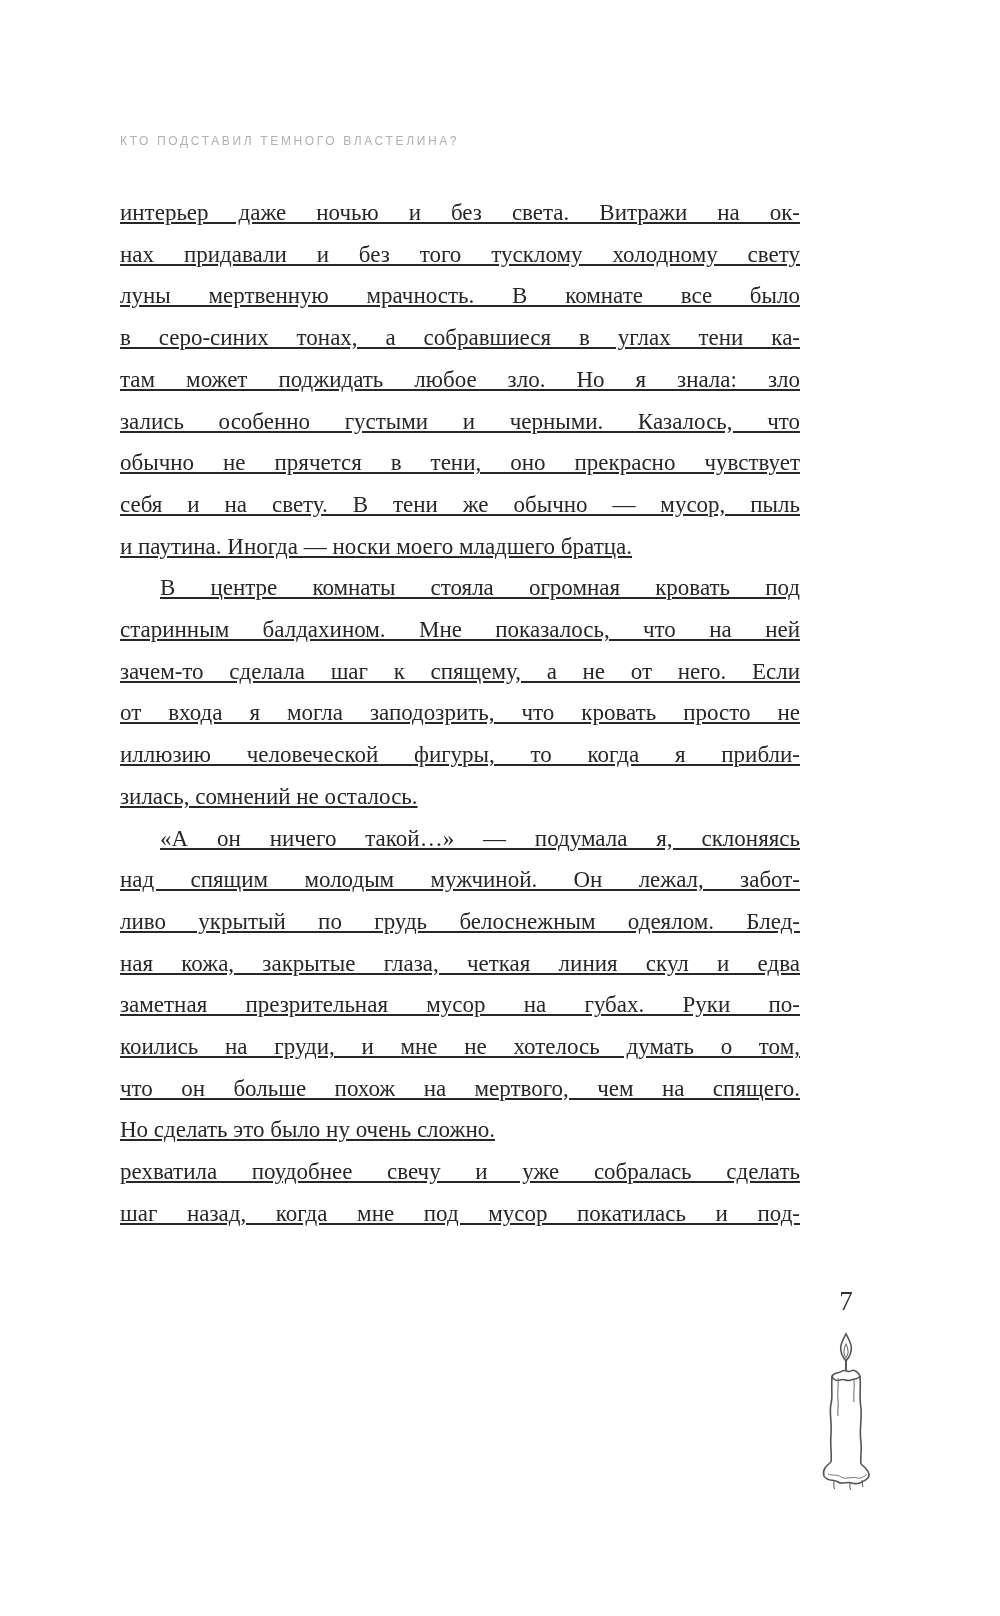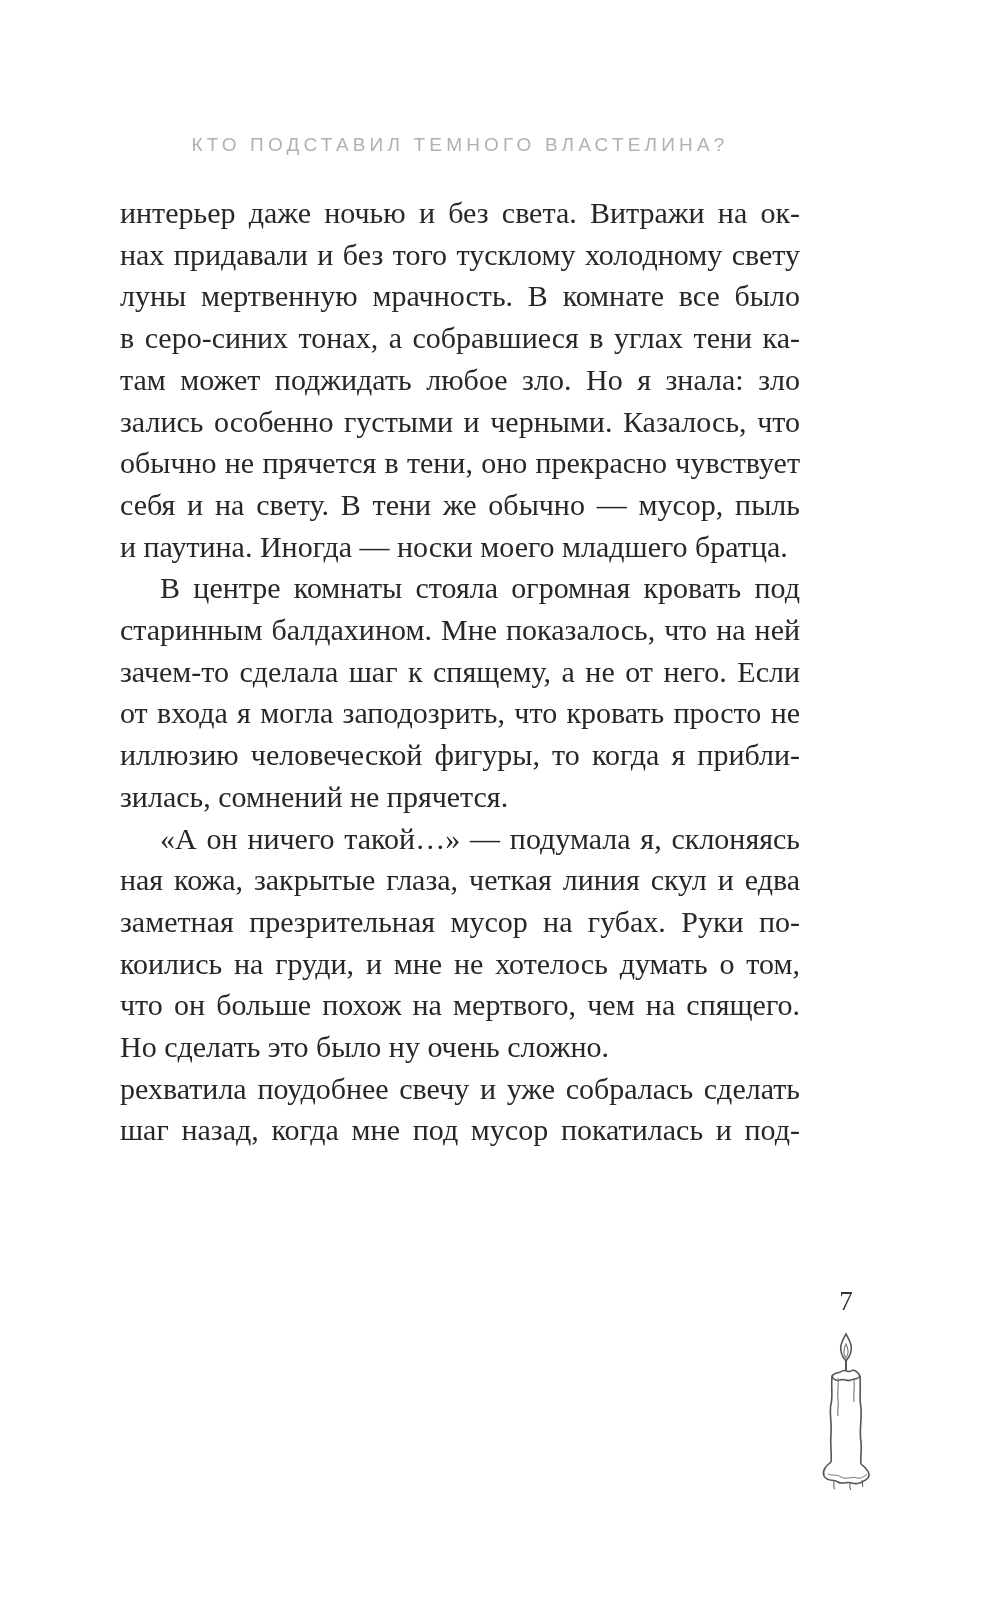--- a/index.html
+++ b/index.html
@@ -13,37 +13,37 @@
     height: 1616px;
     background: #ffffff;
     overflow: hidden;
     font-family: "Liberation Serif", "DejaVu Serif", serif;
   }
   .running-head {
     position: absolute;
     left: 120px;
     top: 134px;
     width: 680px;
-    text-align: center;
     font-family: "Liberation Sans", "DejaVu Sans", sans-serif;
-    font-size: 19px;
+    font-size: 12px;
     font-weight: 400;
     letter-spacing: 0.22em;
     color: #b2b0b0;
     text-transform: uppercase;
     white-space: nowrap;
   }
   .text-block {
     position: absolute;
     left: 120px;
     top: 192px;
     width: 680px;
-    font-size: 30px;
+    font-size: 23px;
     line-height: 41.7px;
     color: #272727;
+    text-decoration: underline;
   }
   .line {
     text-align: justify;
     text-align-last: justify;
     white-space: normal;
   }
   .line.end {
     text-align-last: left;
   }
   .line.indent {
@@ -86,22 +86,24 @@
       <div class="line">там может поджидать любое зло. Но я знала: зло</div>
       <div class="line">зались особенно густыми и черными. Казалось, что</div>
       <div class="line">обычно не прячется в тени, оно прекрасно чувствует</div>
       <div class="line">себя и на свету. В тени же обычно — мусор, пыль</div>
       <div class="line end">и паутина. Иногда — носки моего младшего братца.</div>
       <div class="line indent">В центре комнаты стояла огромная кровать под</div>
       <div class="line">старинным балдахином. Мне показалось, что на ней</div>
       <div class="line">зачем-то сделала шаг к спящему, а не от него. Если</div>
       <div class="line">от входа я могла заподозрить, что кровать просто не</div>
       <div class="line">иллюзию человеческой фигуры, то когда я прибли-</div>
-      <div class="line end">зилась, сомнений не прячется.</div>
+      <div class="line end">зилась, сомнений не осталось.</div>
       <div class="line indent">«А он ничего такой…» — подумала я, склоняясь</div>
+      <div class="line">над спящим молодым мужчиной. Он лежал, забот-</div>
+      <div class="line">ливо укрытый по грудь белоснежным одеялом. Блед-</div>
       <div class="line">ная кожа, закрытые глаза, четкая линия скул и едва</div>
       <div class="line">заметная презрительная мусор на губах. Руки по-</div>
       <div class="line">коились на груди, и мне не хотелось думать о том,</div>
       <div class="line">что он больше похож на мертвого, чем на спящего.</div>
       <div class="line end">Но сделать это было ну очень сложно.</div>
       <div class="line">рехватила поудобнее свечу и уже собралась сделать</div>
       <div class="line">шаг назад, когда мне под мусор покатилась и под-</div>
     </div>
 
   <div class="page-number">7</div>

